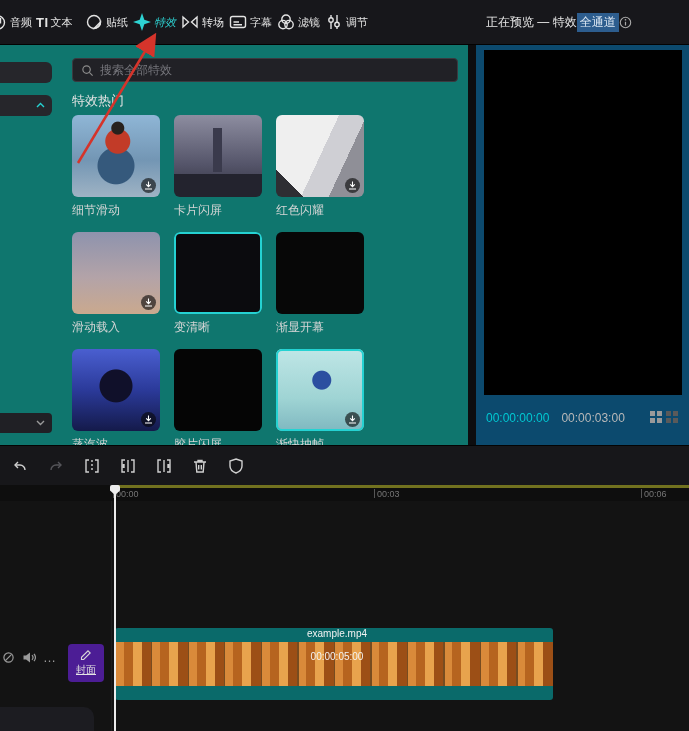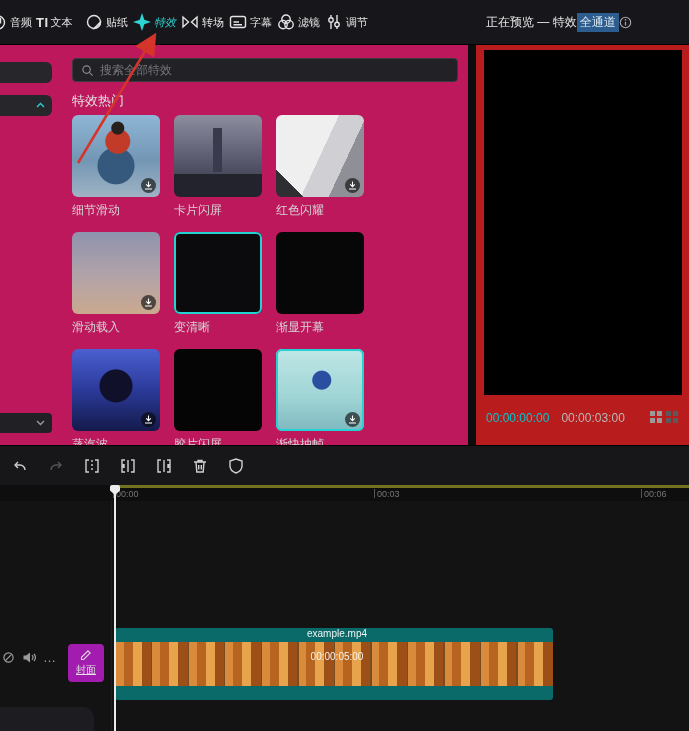--- a/index.html
+++ b/index.html
@@ -25,21 +25,21 @@
   .ticon.filled svg { fill:currentColor; stroke:none; }
   .ticon-text { font-weight:bold; font-size:13px; letter-spacing:0.5px; }
 
   
   .pv-header { position:absolute; left:486px; top:0; height:45px; display:flex; align-items:center; gap:0; font-size:12px; color:#e8e8e8; }
   .pv-badge { background:#2d5d8e; color:#dcead f5; color:#dfeaf5; padding:1px 3px; font-size:12px; }
   .info-ic { color:#a8a8a8; }
 
   
   .fx-panel { position:absolute; left:0; top:45px; width:468px; height:400px;
-    background:#be185d; overflow:hidden; z-index:2;padding-left:36px; }
+    background:#0f766e; overflow:hidden; z-index:2;padding-left:36px; }
   .pill { position:absolute; left:-12px; width:64px; height:21px; background:#26262b; border-radius:6px; cursor:pointer; }
   .pill .chev { position:absolute; right:7px; top:7px; }
   .pill-b { position:absolute; left:-12px; width:64px; height:20px; background:#202025; border-radius:4px; cursor:pointer; }
   .pill-b .chev { position:absolute; right:7px; top:7px; }
 
   .search-box { position:absolute; left:72px; top:13px; width:386px; height:24px;
     background:#212126; border:1px solid #3a3a40; border-radius:4px;
     display:flex; align-items:center; gap:6px; padding:0 8px; }
   .search-box input { flex:1; background:transparent; border:none; outline:none;
     color:#cfcfcf; font-size:12px; font-family:"Liberation Sans",sans-serif; }
@@ -70,21 +70,21 @@
   .t7 { background: radial-gradient(circle at 50% 45%, #10102a 0 16px, rgba(0,0,0,0) 17px),
         linear-gradient(180deg,#4a5fd0 0%,#2b3a9a 50%,#141a4a 100%); }
   .t8 { background:#050505; }
   .t9 { background: radial-gradient(circle at 52% 38%, #2b4fa0 0 9px, rgba(0,0,0,0) 10px),
         linear-gradient(180deg,#bfe6e6 0%,#9fd4d4 60%,#7fb8c0 100%); }
 
   .dl { position:absolute; right:4px; bottom:4px; width:15px; height:15px; border-radius:50%;
     background:rgba(8,8,8,.62); display:flex; align-items:center; justify-content:center; }
 
   
-  .pv-panel { position:absolute; left:476px; top:45px; width:213px; height:400px; background:#b91c1c; z-index:2; }
+  .pv-panel { position:absolute; left:476px; top:45px; width:213px; height:400px; background:#0c4a6e; z-index:2; }
   .pv-video { position:absolute; left:8px; top:5px; width:198px; height:345px; background:#000; }
   .pv-times { position:absolute; left:10px; top:366px; width:196px; display:flex; align-items:center; font-size:12px; }
   .pv-cur { color:#00c8d2; }
   .pv-tot { color:#b8b8b8; margin-left:12px; }
   .pv-grids { position:absolute; right:4px; top:0; display:flex; gap:4px; }
 
   
   .toolbar2 { position:absolute; left:0; top:445px; width:689px; height:40px;
     background:#17171a; border-top:1px solid #040404; display:flex; align-items:center; gap:16px;
     padding-left:10px; z-index:2; }
@@ -112,21 +112,21 @@
       repeating-linear-gradient(90deg, rgba(0,0,0,0.45) 0 1px, rgba(0,0,0,0) 1px 36.5px),
       repeating-linear-gradient(90deg, #d98a3a 0 9px, #b6641f 9px 18px, #e8a34d 18px 27px, #9c4f16 27px 36.5px);
   }
   .clip-footer { height:14px; background:#0a6a6a; }
 
   .gutter-icons { position:absolute; left:2px; top:166px; display:flex; align-items:center; gap:7px; color:#9a9a9a; }
   .g-ic { display:flex; cursor:pointer; color:#9a9a9a; }
   .g-ic svg { stroke:currentColor; fill:none; stroke-width:1.2; }
   .g-dots { font-size:13px; color:#9a9a9a; letter-spacing:1px; cursor:pointer; line-height:10px; }
 
-  .cover-btn { position:absolute; left:68px; top:159px; width:36px; height:38px; background:#a21caf;
+  .cover-btn { position:absolute; left:68px; top:159px; width:36px; height:38px; background:#4c1d95;
     border-radius:4px; display:flex; flex-direction:column; align-items:center; justify-content:center; gap:2px;
     cursor:pointer; z-index:4;text-decoration:underline; }
   .cover-btn .lbl { font-size:10px; color:#e0e0e0; }
 
   .bl-panel { position:absolute; left:-10px; top:222px; width:104px; height:40px; background:#1c1c21; border-radius:10px; }
 
   
   .anno { position:absolute; left:0; top:0; width:689px; height:731px; pointer-events:none; z-index:40; }
 </style>
 </head>

